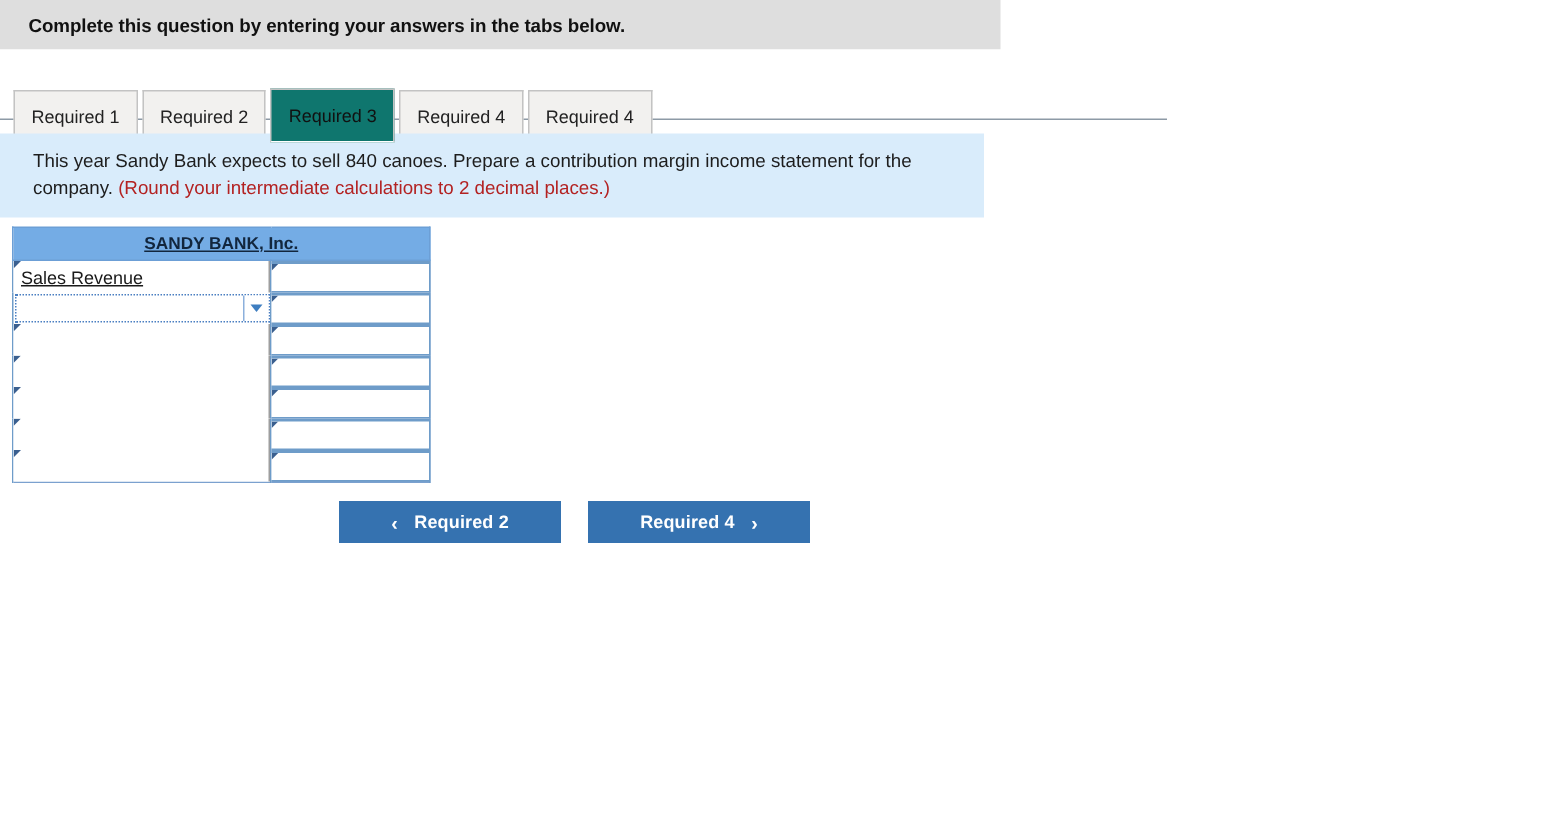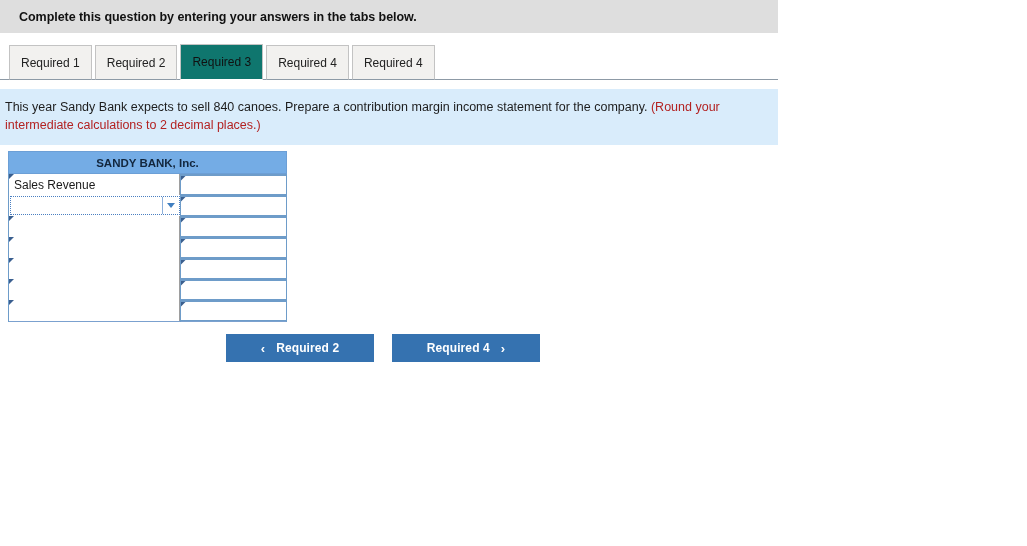--- a/index.html
+++ b/index.html
@@ -12,21 +12,21 @@
     height: 546px;
     font-family: "Liberation Sans", sans-serif;
     font-size: 12px;
     color: #1a1a1a;
     overflow: hidden;
     position: relative;
   }
 
   
   .instruction-bar {
-    width: 778px;
+    width: 667px;
     height: 33px;
     background: #dedede;
     display: flex;
     align-items: center;
     box-sizing: border-box;
     padding-left: 19px;
   }
   .instruction-bar .txt {
     font-size: 12.5px;
     font-weight: bold;
@@ -58,44 +58,45 @@
     background: #f2f1ef;
     display: flex;
     align-items: center;
     justify-content: center;
     padding: 0 11px;
     font-size: 12px;
     color: #222222;
     margin-right: 3px;
     position: relative;
     z-index: 1;
+    margin-top: 15px;
   }
   .tab.active {
     background: #0f766e;
     border-bottom: 1px solid #ffffff;
     color: #111111;
     z-index: 3;
     height: 36px;
   }
   .tabs-underline {
     position: absolute;
     left: 0;
     top: 46px;
     width: 778px;
     height: 1px;
     background: #8d9aa6;
     z-index: 0;
   }
 
   
   .question-banner {
-    width: 778px;
+    width: 656px;
     background: #d9ecfb;
     box-sizing: border-box;
-    padding: 9px 18px 11px 5px;
+    padding: 9px 18px 11px 22px;
     font-size: 12.5px;
     line-height: 18px;
     color: #1d1d1d;
     position: relative;
     z-index: 2;
   }
   .question-banner .red {
     color: #b32222;
   }
 
@@ -109,20 +110,21 @@
     border: 1px solid #7ba1cf;
   }
   .sheet col.c-label { width: 172px; }
   .sheet col.c-value { width: 106px; }
 
   .sheet td {
     padding: 0;
     margin: 0;
     height: 21px;
     vertical-align: middle;
+    text-decoration: underline;
   }
 
   .hdr {
     background: #74ace5;
     text-align: center;
     font-weight: bold;
     font-size: 11.5px;
     color: #12263d;
     border: 1px solid #6c9fd6;
     height: 22px;

